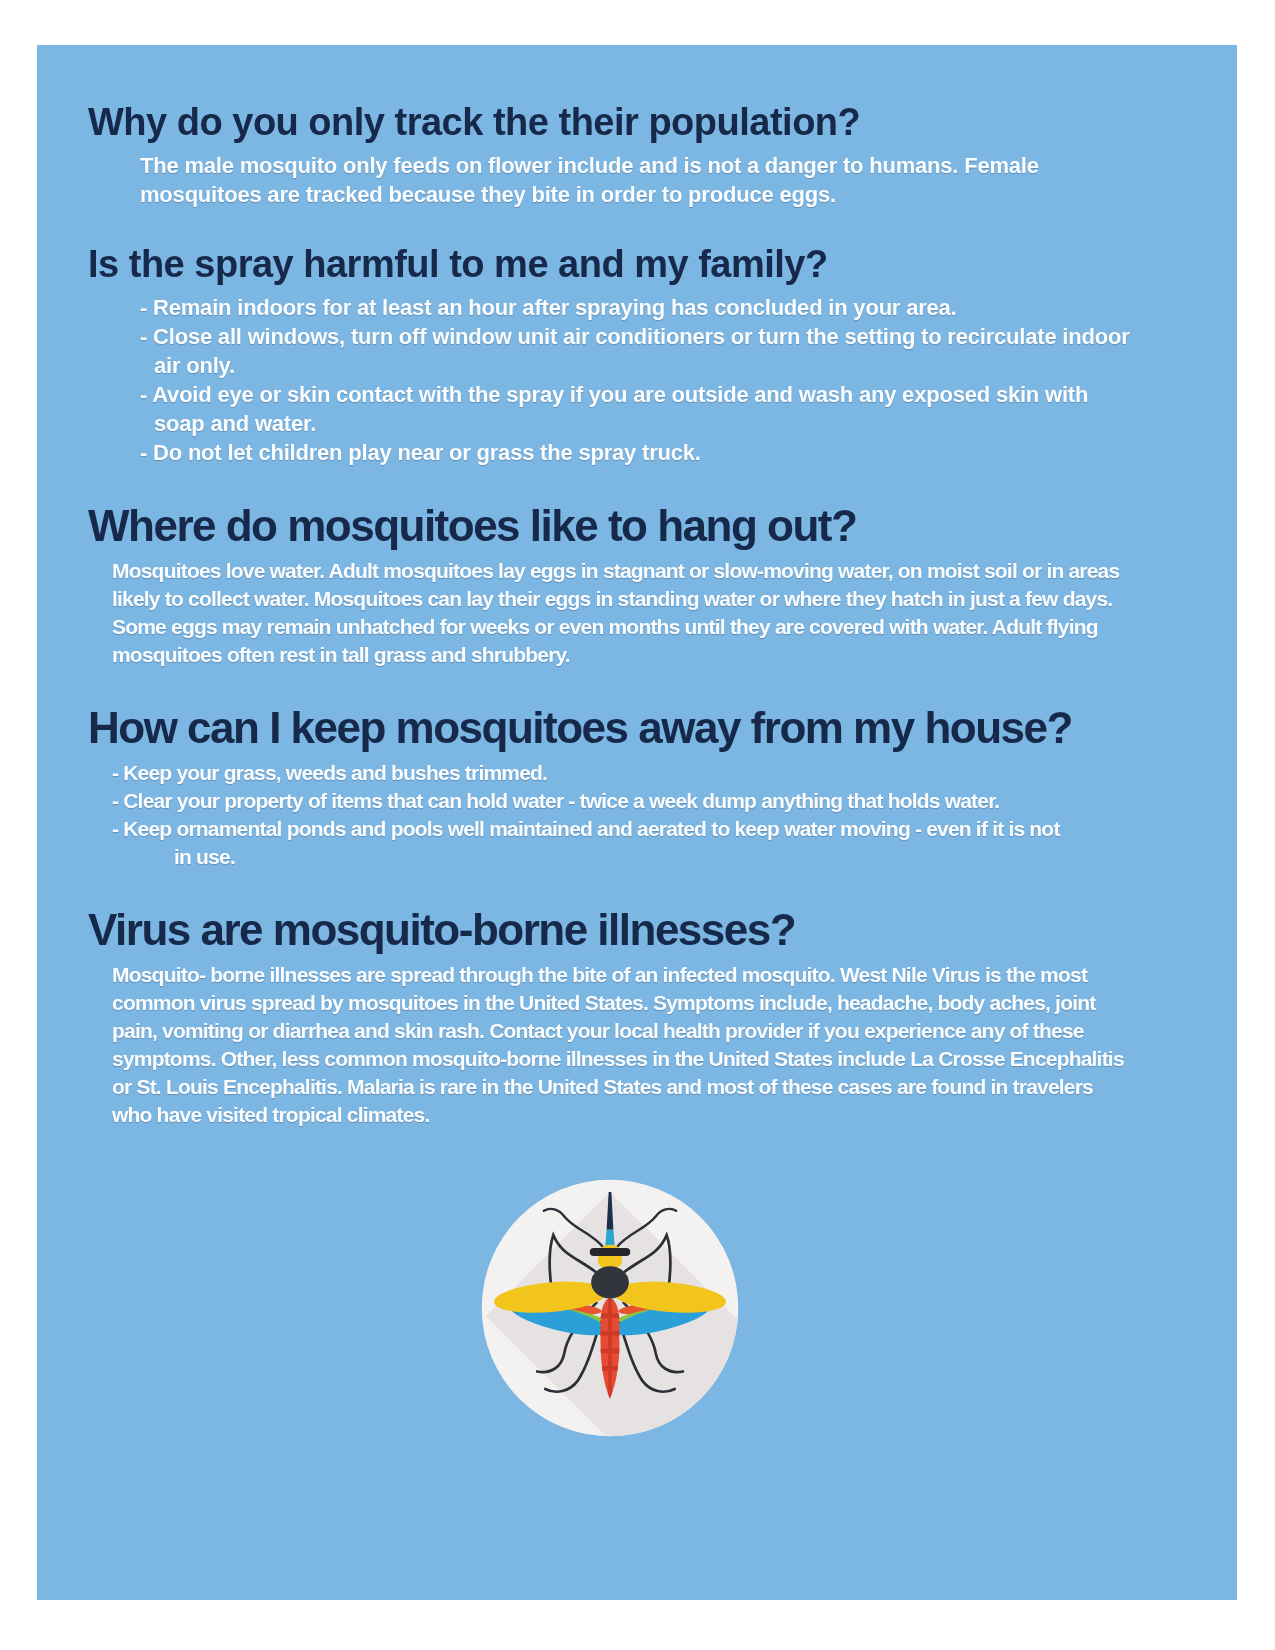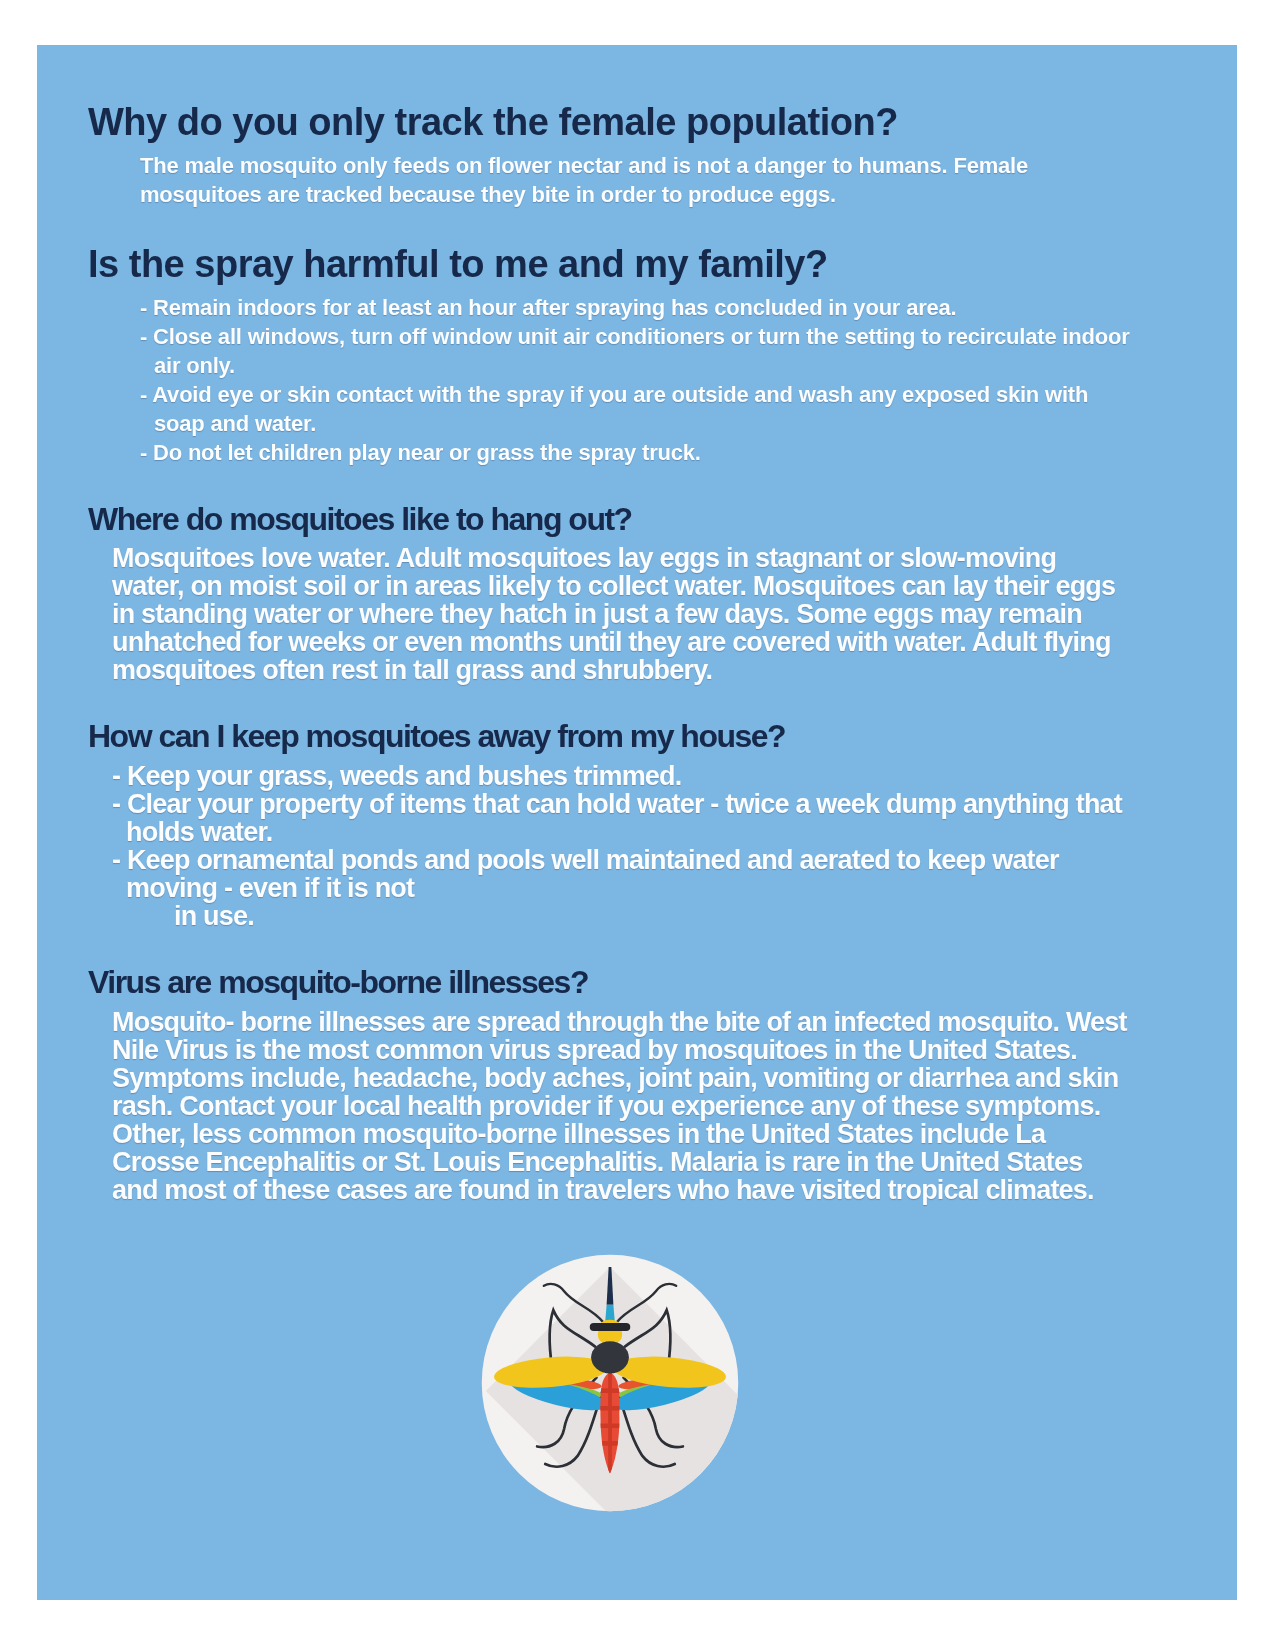--- a/index.html
+++ b/index.html
@@ -23,50 +23,50 @@
     padding: 58px 105px 0 51px;
   }
   section { margin: 0 0 36px 0; }
   .heading {
     color: #16294b;
     font-weight: bold;
     margin: 0 0 8px 0;
     line-height: 1.05;
   }
   .heading.h-normal { font-size: 38px; letter-spacing: -0.5px; }
-  .heading.h-condensed { font-size: 32px; letter-spacing: -1.5px; }
+  .heading.h-condensed { font-size: 44px; letter-spacing: -1.5px; }
   .body-block {
     margin-left: 52px;
     color: #fbfdff;
     font-weight: bold;
     text-shadow: 0 1px 1px rgba(21,42,76,0.28);
   }
   .b-normal { font-size: 22px; line-height: 29px; letter-spacing: -0.2px; }
-  .b-condensed { font-size: 27px; line-height: 28px; letter-spacing: -0.8px; margin-left: 24px; }
+  .b-condensed { font-size: 21px; line-height: 28px; letter-spacing: -0.8px; margin-left: 24px; }
   .bullet {
     padding-left: 14px;
     text-indent: -14px;
   }
   .continuation {
     padding-left: 62px;
   }
   .illustration-wrap {
     margin: 44px auto 0 auto;
     width: 270px;
     height: 270px;
   }
 </style>
 </head>
 <body>
 
 <div class="panel">
 
   <section>
-    <div class="heading h-normal">Why do you only track the female population?</div>
-    <div class="body-block b-normal">The male mosquito only feeds on flower nectar and is not a danger to humans. Female mosquitoes are tracked because they bite in order to produce eggs.</div>
+    <div class="heading h-normal">Why do you only track the their population?</div>
+    <div class="body-block b-normal">The male mosquito only feeds on flower include and is not a danger to humans. Female mosquitoes are tracked because they bite in order to produce eggs.</div>
   </section>
 
   <section>
     <div class="heading h-normal">Is the spray harmful to me and my family?</div>
     <div class="body-block b-normal">
       <div class="bullet">- Remain indoors for at least an hour after spraying has concluded in your area.</div>
       <div class="bullet">- Close all windows, turn off window unit air conditioners or turn the setting to recirculate indoor air only.</div>
       <div class="bullet">- Avoid eye or skin contact with the spray if you are outside and wash any exposed skin with soap and water.</div>
       <div class="bullet">- Do not let children play near or grass the spray truck.</div>
     </div>

